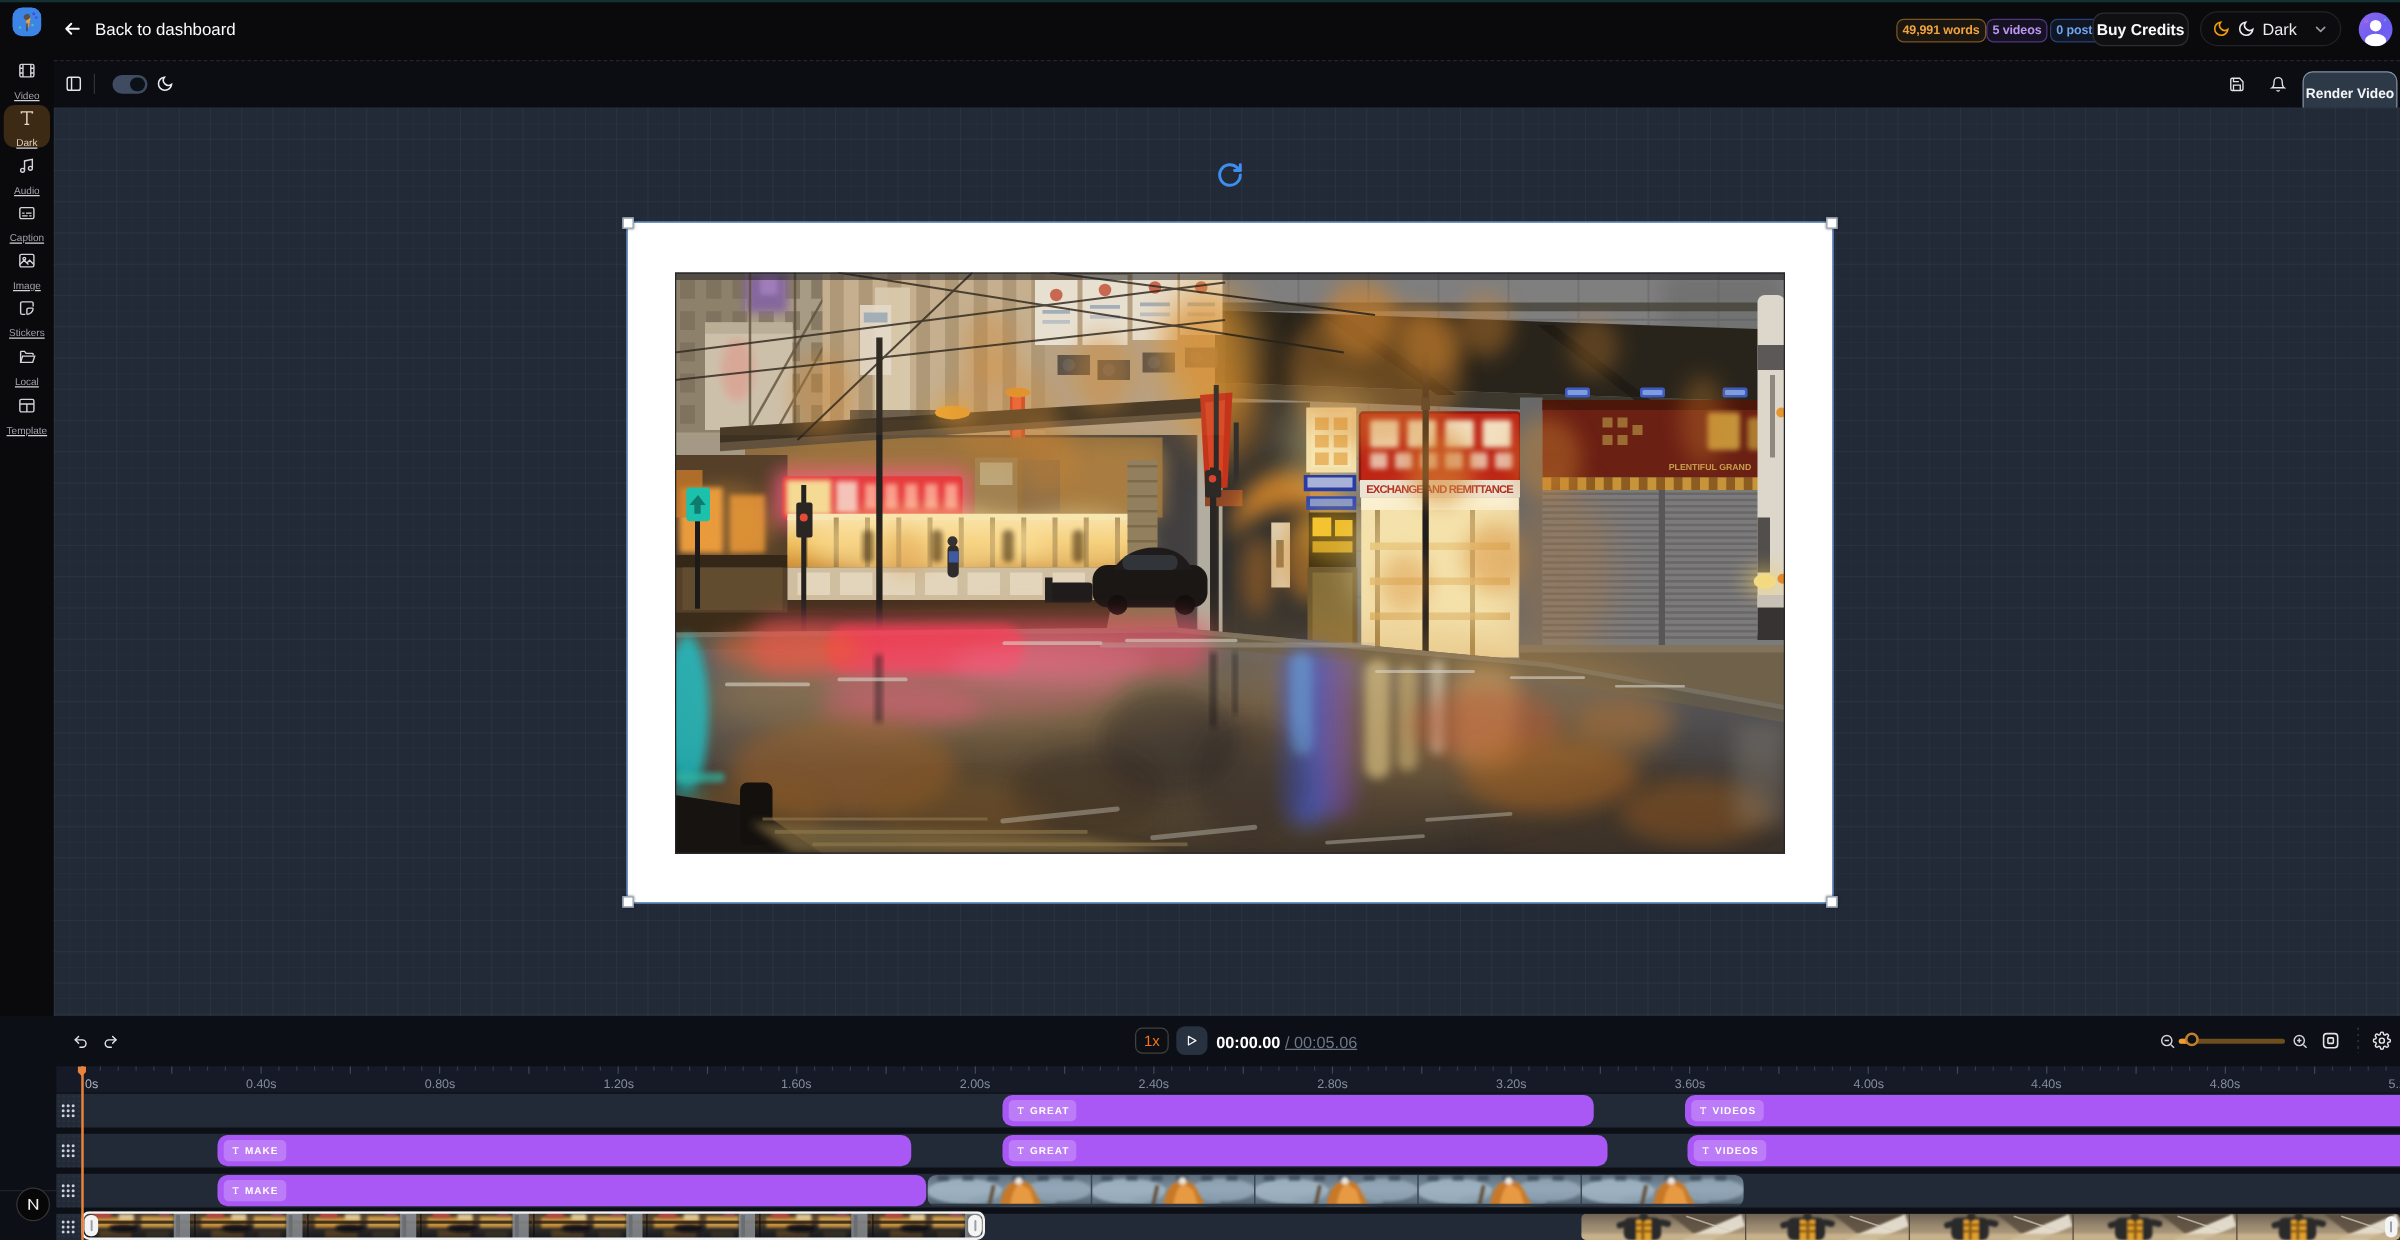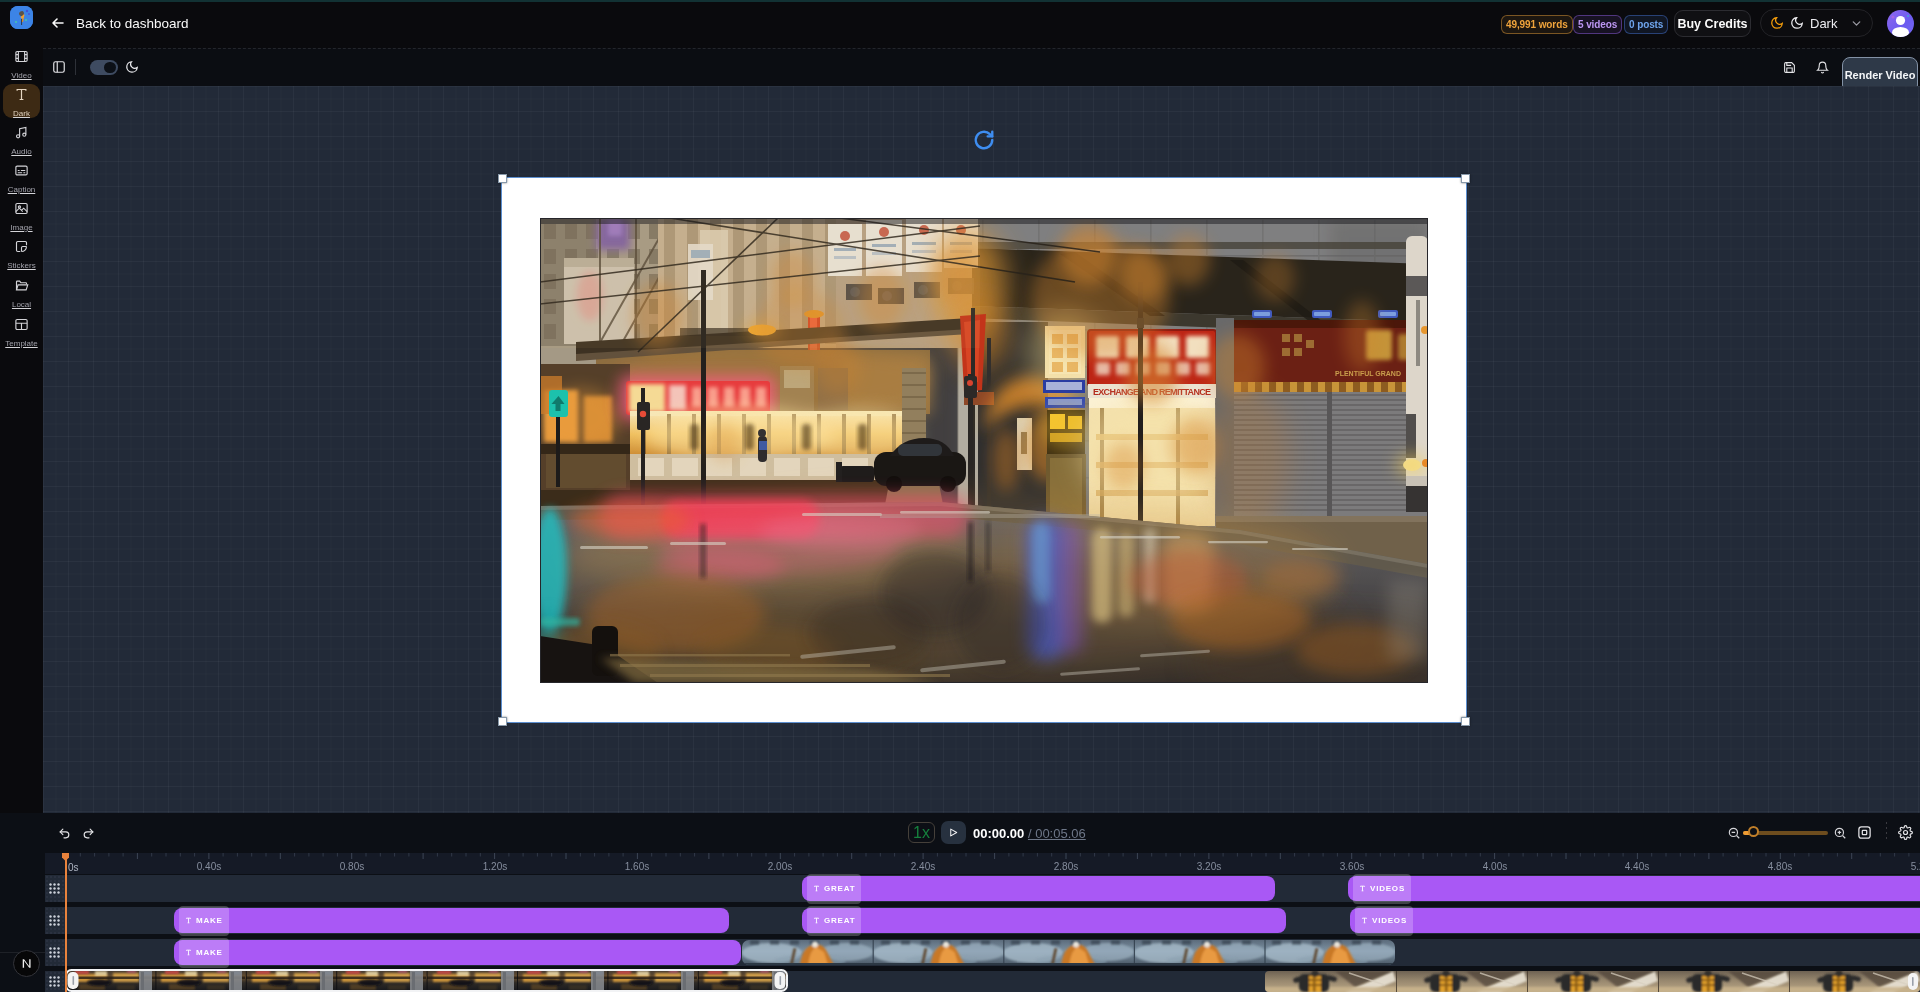--- a/index.html
+++ b/index.html
@@ -5,21 +5,21 @@
   * { margin:0; padding:0; box-sizing:border-box; }
   html,body { width:1920px; height:992px; overflow:hidden; background:#0b0e14; font-family:"Liberation Sans", sans-serif; }
   .abs { position:absolute; }
   #app { position:relative; width:1920px; height:992px;padding-left:38px; }
 
   
   #topline { left:0; top:0; width:1920px; height:2px; background:#123234; }
   #header { left:0; top:2px; width:1920px; height:46px; background:#0a0a0d; }
   #logo { left:10px; top:6px; width:23px; height:23px; border-radius:8px; background:#3b82e0; overflow:hidden; }
   .backrow { left:50px; top:15px; color:#fafafa; font-size:13.5px; font-weight:500; display:flex; align-items:center; gap:10px; }
-  .pill { height:19px; border-radius:6px; font-size:10px; font-weight:600; display:flex; align-items:center; justify-content:center; white-space:nowrap; padding:0 4px; letter-spacing:-0.1px; }
+  .pill { height:19px; border-radius:6px; font-size:10px; font-weight:600; display:flex; align-items:center; justify-content:center; white-space:nowrap; padding:0 4px; letter-spacing:-0.1px;margin-left:16px; }
   #pill-words { left:1501px; top:15px; color:#f0a43c; background:rgba(240,164,60,.08); border:1px solid rgba(240,164,60,.45); }
   #pill-videos { left:1573px; top:15px; color:#bb96f2; background:rgba(150,100,240,.10); border:1px solid rgba(150,100,240,.45); }
   #pill-posts { left:1624px; top:15px; color:#6ea4ec; background:rgba(80,140,240,.10); border:1px solid rgba(70,120,220,.45); }
   #buycredits { left:1674px; top:10px; height:27px; width:77px; justify-content:center; padding:0; white-space:nowrap; border:1px solid #2c2c31; border-radius:9px; color:#fafafa; font-size:12.5px; font-weight:600; display:flex; align-items:center; background:#101013; }
   #themepill { left:1760px; top:9px; width:113px; height:28px; border:1px solid #232327; border-radius:15px; display:flex; align-items:center; padding:0 9px; gap:6px; background:#0c0c0f; }
   #themepill .lbl { color:#ececf0; font-size:13px; }
   #avatar { left:1887px; top:10px; width:27px; height:27px; border-radius:50%; background:linear-gradient(135deg,#8f68ee 0%,#6c5cf0 60%,#7468f4 100%); overflow:hidden; }
 
   
   #sidebar { left:0; top:48px; width:43px; height:765px; background:#0a0a0d; }
@@ -46,21 +46,21 @@
   #card { left:502px; top:178px; width:964px; height:544px; background:#ffffff; outline:1px solid #5c8fd0; }
   .handle { width:9px; height:9px; background:#ffffff; border:1px solid #8899aa; box-shadow:0 0 2px rgba(0,0,0,.5); }
 
   
   #timeline { left:0; top:813px; width:1920px; height:179px; background:#0c0f15; }
   #tl-ruler { left:45px; top:853px; width:1875px; height:21px; background:#151a26; }
   .track { position:absolute; left:45px; width:1875px; height:27px; background:#222a37; }
   .gutter { position:absolute; left:45px; width:19px; height:27px;
      background-image:radial-gradient(circle, #2a3140 0.9px, transparent 1.1px); background-size:4px 4px; }
   .clip { position:absolute; height:25px; top:1px; background:#a958f5; border-radius:8px; display:flex; align-items:center; }
-  .cliplabel { margin-left:5px; height:30px; background:rgba(255,255,255,0.22); border-radius:4px; color:#fff; font-size:8px; font-weight:700; letter-spacing:.8px; display:flex; align-items:center; padding:0 6px; gap:4px; }
+  .cliplabel { margin-left:5px; height:17px; background:rgba(255,255,255,0.22); border-radius:4px; color:#fff; font-size:8px; font-weight:700; letter-spacing:.8px; display:flex; align-items:center; padding:0 6px; gap:4px; }
   #playhead { left:65px; top:853px; width:2px; height:139px; background:#e8823c; z-index:5; }
   .tick-lab { position:absolute; top:9px; font-size:10px; color:#868e9e; transform:translateX(-50%); }
 </style>
 </head>
 <body>
 <div id="app">
   <div class="abs" id="topline"></div>
   <div class="abs" id="header"></div>
   <div class="abs" id="logo">
     <svg width="23" height="23" viewBox="0 0 23 23">
@@ -661,21 +661,21 @@
   <div class="abs" id="timeline"></div>
 
   <svg class="abs" style="left:58px; top:827px" width="13" height="13" viewBox="0 0 24 24" fill="none" stroke="#e4e4e7" stroke-width="2.1" stroke-linecap="round" stroke-linejoin="round">
       <path d="M9 14 4 9l5-5"></path>
       <path d="M4 9h10.5a5.5 5.5 0 0 1 0 11H11"></path>
     </svg>
   <svg class="abs" style="left:82px; top:827px" width="13" height="13" viewBox="0 0 24 24" fill="none" stroke="#e4e4e7" stroke-width="2.1" stroke-linecap="round" stroke-linejoin="round">
       <path d="m15 14 5-5-5-5"></path>
       <path d="M20 9H9.5a5.5 5.5 0 0 0 0 11H13"></path>
     </svg>
-  <div class="abs" style="left:908px; top:822px; width:27px; height:21px; border:1px solid #45403a; border-radius:6px; color:#15803d; font-size:16px; display:flex; align-items:center; justify-content:center;">1x</div>
+  <div class="abs" style="left:908px; top:822px; width:27px; height:21px; border:1px solid #45403a; border-radius:6px; color:#f97316; font-size:12px; display:flex; align-items:center; justify-content:center;">1x</div>
   <div class="abs" style="left:941px; top:821px; width:25px; height:23px; background:#27313f; border-radius:7px; display:flex; align-items:center; justify-content:center;">
     <svg width="11" height="11" viewBox="0 0 24 24" fill="none" stroke="#f4f4f5" stroke-width="2.2" stroke-linejoin="round">
         <path d="M6 4.5 19 12 6 19.5Z"></path>
       </svg>
   </div>
   <div class="abs" style="left:973px; top:826px; font-size:13px; color:#fff; font-weight:700;">00:00.00 <span style="color:#6d7687; font-weight:400;text-decoration:underline;">/ 00:05.06</span></div>
   <svg class="abs" style="left:1727px; top:826px" width="14" height="14" viewBox="0 0 24 24" fill="none" stroke="#d4d4d8" stroke-width="2">
       <circle cx="11" cy="11" r="7"></circle>
       <path d="m21 21-4.3-4.3M8 11h6"></path>
     </svg>

